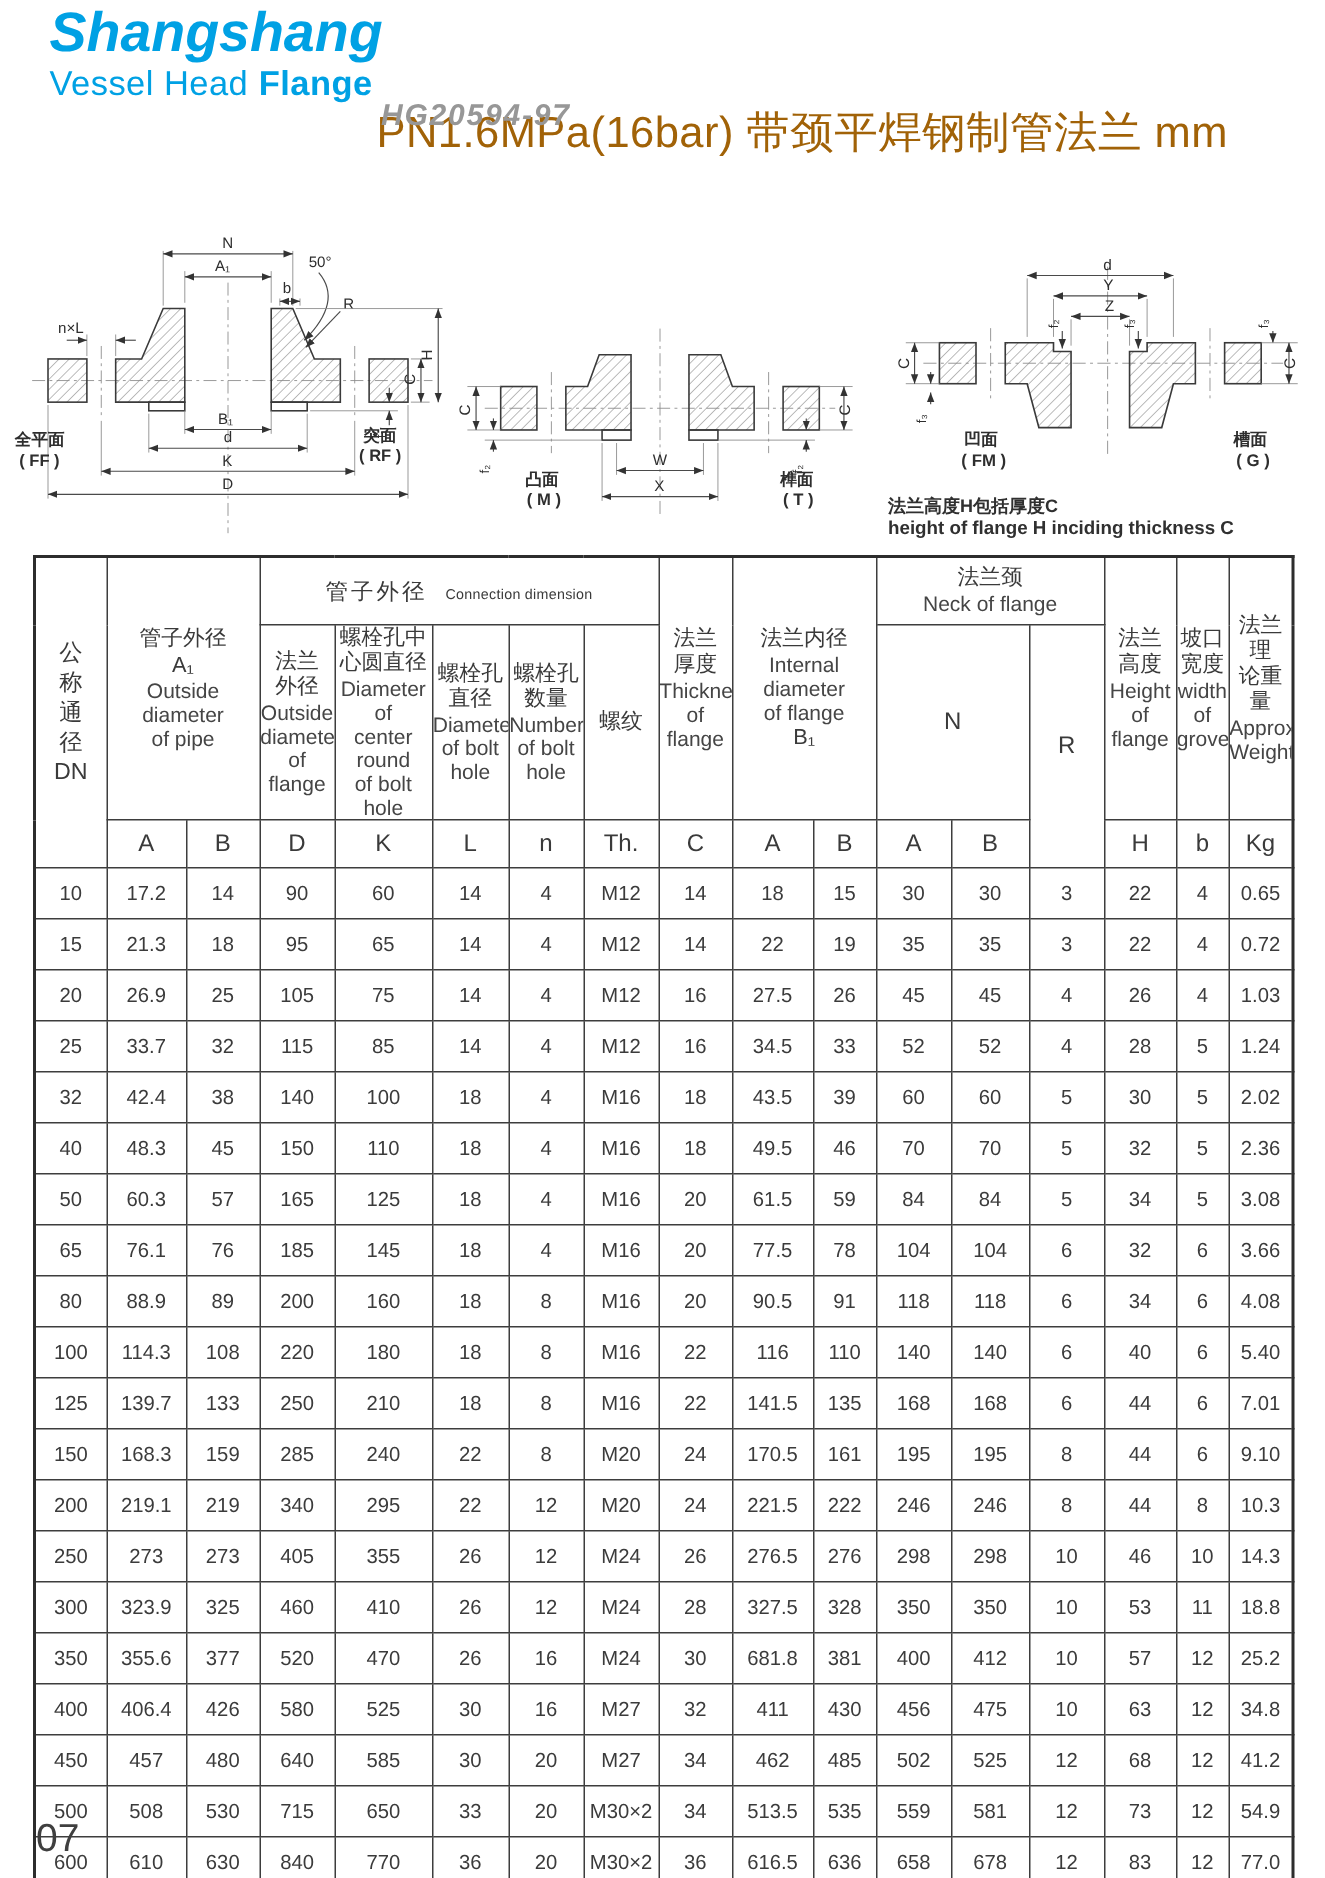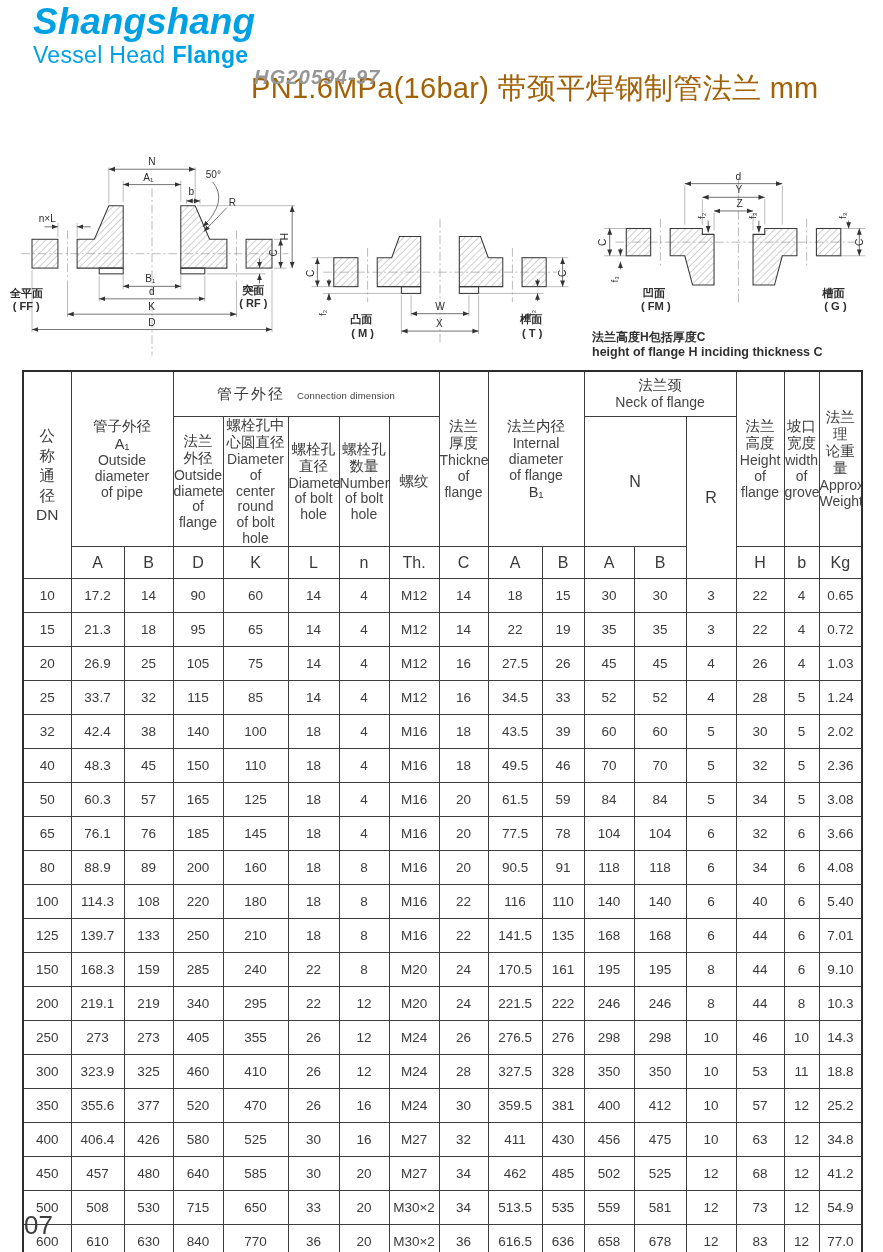--- a/index.html
+++ b/index.html
@@ -650,21 +650,21 @@
         <tr>
           <td>350</td>
           <td>355.6</td>
           <td>377</td>
           <td>520</td>
           <td>470</td>
           <td>26</td>
           <td>16</td>
           <td>M24</td>
           <td>30</td>
-          <td>359.5</td>
+          <td>681.8</td>
           <td>381</td>
           <td>400</td>
           <td>412</td>
           <td>10</td>
           <td>57</td>
           <td>12</td>
           <td>25.2</td>
         </tr>
         <tr>
           <td>400</td>

